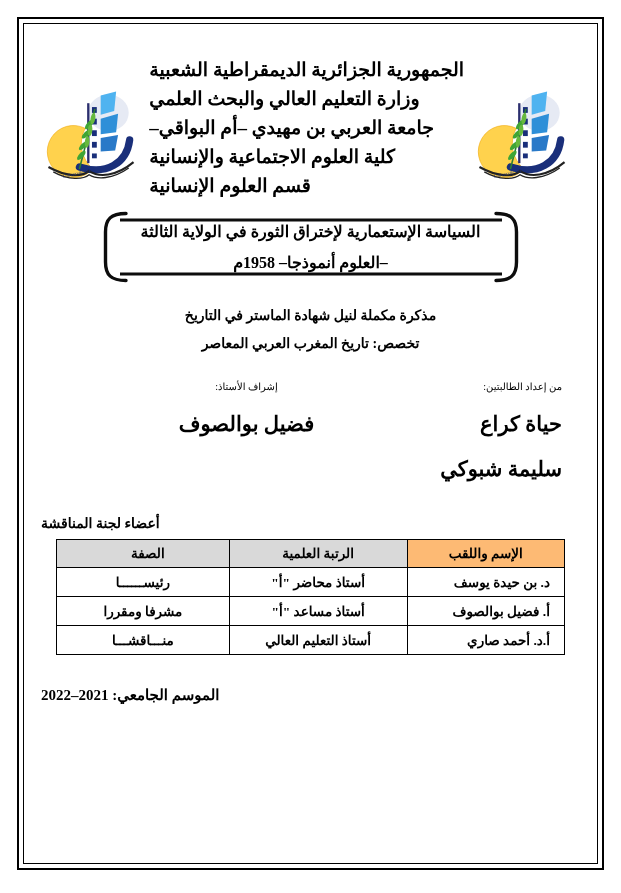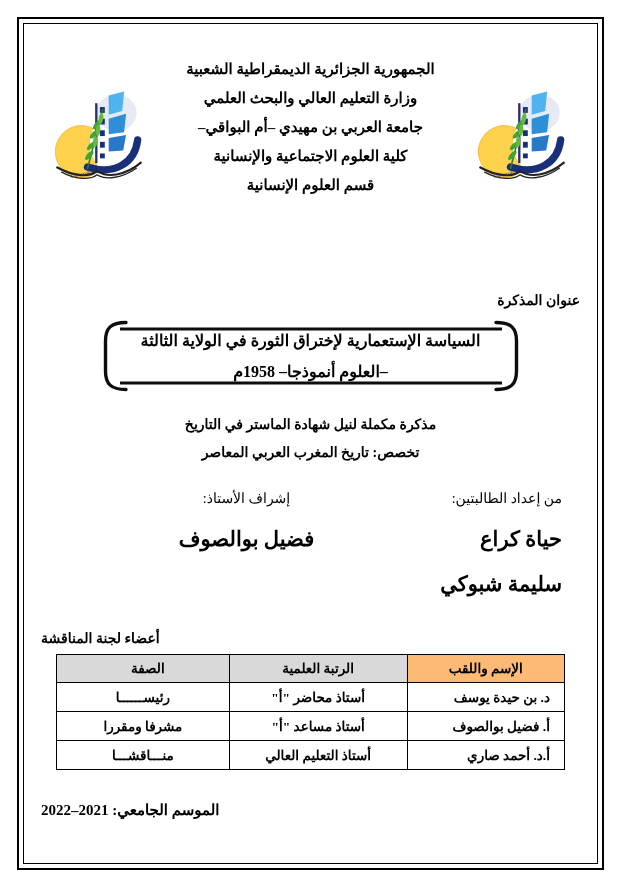--- a/index.html
+++ b/index.html
@@ -7,37 +7,37 @@
     position:relative;width:621px;height:893px;background:#fff;overflow:hidden;
     font-family:"Liberation Serif","DejaVu Serif",serif;color:#000;direction:rtl;
   }
   .frame-outer{position:absolute;top:17px;left:17px;right:17px;bottom:23px;border:2.6px solid #000;}
   .frame-inner{position:absolute;top:23px;left:23px;right:23px;bottom:29px;border:1.4px solid #000;}
   .content{position:absolute;top:27px;left:29px;right:29px;bottom:32px;padding:26px 12px 0;}
 
   
   .header-row{display:flex;align-items:flex-start;}
   .logo-box{flex:none;width:116px;height:118px;margin-top:26px;}
-  .header-text{flex:1;text-align:center;font-weight:bold;font-size:15px;line-height:29px;padding-top:2px;}
+  .header-text{flex:1;text-align:left;font-weight:bold;font-size:19px;line-height:29px;padding-top:2px;}
   .header-text div{white-space:nowrap;}
 
   
   .memo-label{margin-top:92px;text-align:right;padding-left:60px;font-weight:bold;font-size:14px;
               direction:rtl;}
   .title-box{position:relative;width:424px;height:76px;margin:9px auto 0;}
   .title-box svg{position:absolute;inset:0;}
   .title-text{position:relative;text-align:center;font-weight:bold;font-size:16px;line-height:31px;padding-top:7px;}
 
   .degree-lines{margin-top:17px;text-align:center;font-weight:bold;font-size:14px;line-height:28px;}
 
   
   .byline{margin-top:23px;display:flex;justify-content:space-between;padding:0 18px 0 108px;}
   .col-students{width:205px;}
   .col-supervisor{width:195px;text-align:center;}
-  .byline-label{font-weight:normal;font-size:14px;}
+  .byline-label{font-weight:normal;font-size:10px;}
   .byline-name{font-weight:bold;font-size:21px;margin-top:20px;}
 
   
   .committee-heading{margin-top:33px;text-align:left;font-weight:bold;font-size:14px;}
   table.committee{width:509px;margin:7px auto 0;border-collapse:collapse;font-weight:bold;font-size:13.5px;}
   table.committee th,table.committee td{border:1.4px solid #000;}
   table.committee th{height:25px;text-align:center;font-weight:bold;}
   table.committee td{height:26px;text-align:center;}
   table.committee td.cell-name{text-align:right;padding-right:14px;}
   col.c-name{width:31%;} col.c-rank{width:35%;} col.c-role{width:34%;}
@@ -102,21 +102,20 @@
         <div>كلية العلوم الاجتماعية والإنسانية</div>
         <div>قسم العلوم الإنسانية</div>
       </div>
       <div class="logo-box">
         <svg viewBox="0 0 120 120" width="116" height="118">
             <use href="#uob-logo"></use>
           </svg>
       </div>
     </div>
 
-    <div class="memo-label">عنوان المذكرة</div>
 
     <div class="title-box">
       <svg viewBox="0 0 424 76" width="424" height="76" preserveAspectRatio="none">
         <path d="M 27,4.5 C 12,4.5 6.5,10 6.5,23 L 6.5,53 C 6.5,66 12,71.5 27,71.5" stroke="#0d0d0d" stroke-width="3.4" fill="none" stroke-linecap="round"></path>
         <path d="M 397,4.5 C 412,4.5 417.5,10 417.5,23 L 417.5,53 C 417.5,66 412,71.5 397,71.5" stroke="#0d0d0d" stroke-width="3.4" fill="none" stroke-linecap="round"></path>
         <path d="M 21,11 L 403,11" stroke="#0d0d0d" stroke-width="3.2" fill="none"></path>
         <path d="M 21,65 L 403,65" stroke="#0d0d0d" stroke-width="3.2" fill="none"></path>
       </svg>
       <div class="title-text">
         <div>السياسة الإستعمارية لإختراق الثورة في الولاية الثالثة</div>

